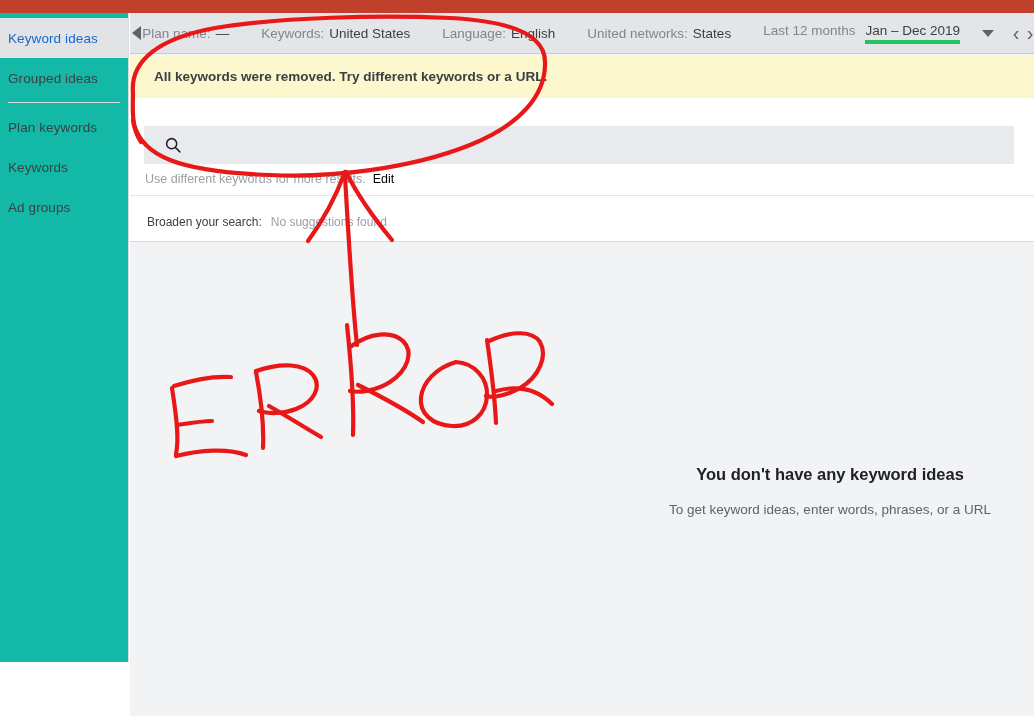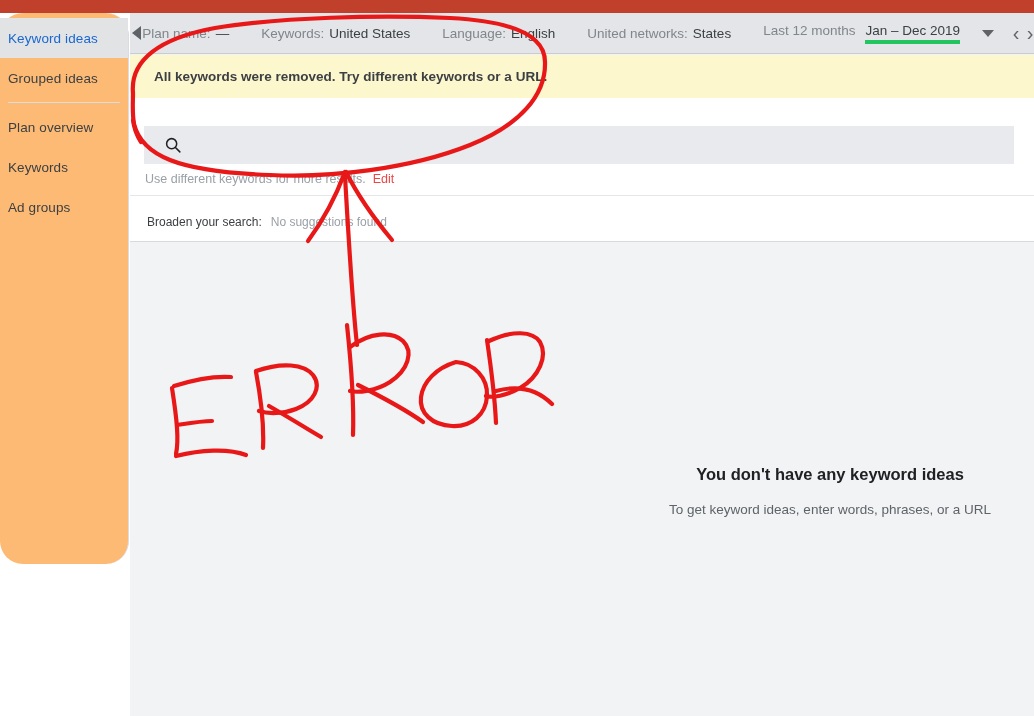--- a/index.html
+++ b/index.html
@@ -25,24 +25,23 @@
     position: absolute;
     left: 0; top: 0;
     width: 1034px; height: 13px;
     background: #c1402c;
   }
 
   
   .sidebar {
     position: absolute;
     left: 0; top: 13px;
-    width: 129px; height: 551px;
-    background: #fdba74;
+    width: 129px; height: 649px;
+    background: #14b8a6;
     border-right: 1px solid #dadce0;
-    border-radius: 23px;
   }
   .sidebar-item {
     position: relative;
     height: 40px;
     display: flex;
     align-items: center;
     padding-left: 8px;
     font-size: 13.5px;
     color: #3c4043;
     letter-spacing: .1px;
@@ -178,21 +177,21 @@
   .search-icon svg { display: block; }
   .hint-row {
     position: absolute;
     left: 15px; top: 117px;
     font-size: 12.5px;
     display: flex;
     align-items: baseline;
     gap: 7px;
   }
   .hint-text { color: #9aa0a6; }
-  .hint-edit { color: #ef4444; cursor: pointer; }
+  .hint-edit { color: #000000; cursor: pointer; }
   .hint-divider {
     position: absolute;
     left: 0; top: 140px;
     width: 904px; height: 1px;
     background: #e4e6e8;
   }
   .broaden-row {
     position: absolute;
     left: 17px; top: 160px;
     font-size: 12px;
@@ -240,21 +239,21 @@
   <nav class="sidebar">
     <div class="sidebar-spacer"></div>
     <div class="sidebar-item selected">
       <span>Keyword ideas</span>
     </div>
     <div class="sidebar-item">
       <span>Grouped ideas</span>
     </div>
     <div class="sidebar-divider"></div>
     <div class="sidebar-item">
-      <span>Plan overview</span>
+      <span>Plan keywords</span>
     </div>
     <div class="sidebar-item">
       <span>Keywords</span>
     </div>
     <div class="sidebar-item">
       <span>Ad groups</span>
     </div>
   </nav>
 
   <div class="main">

